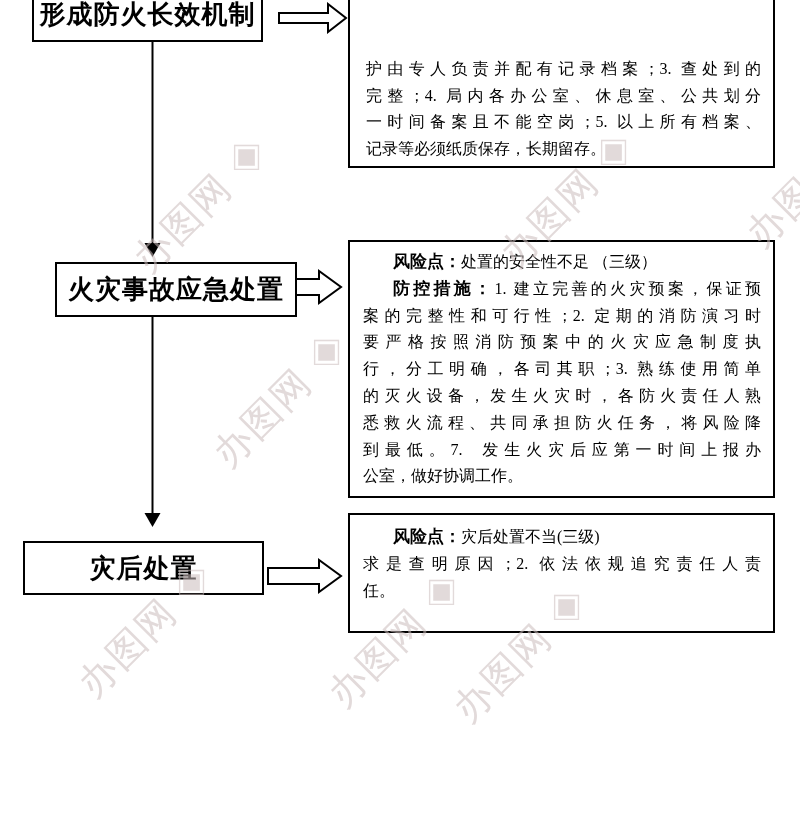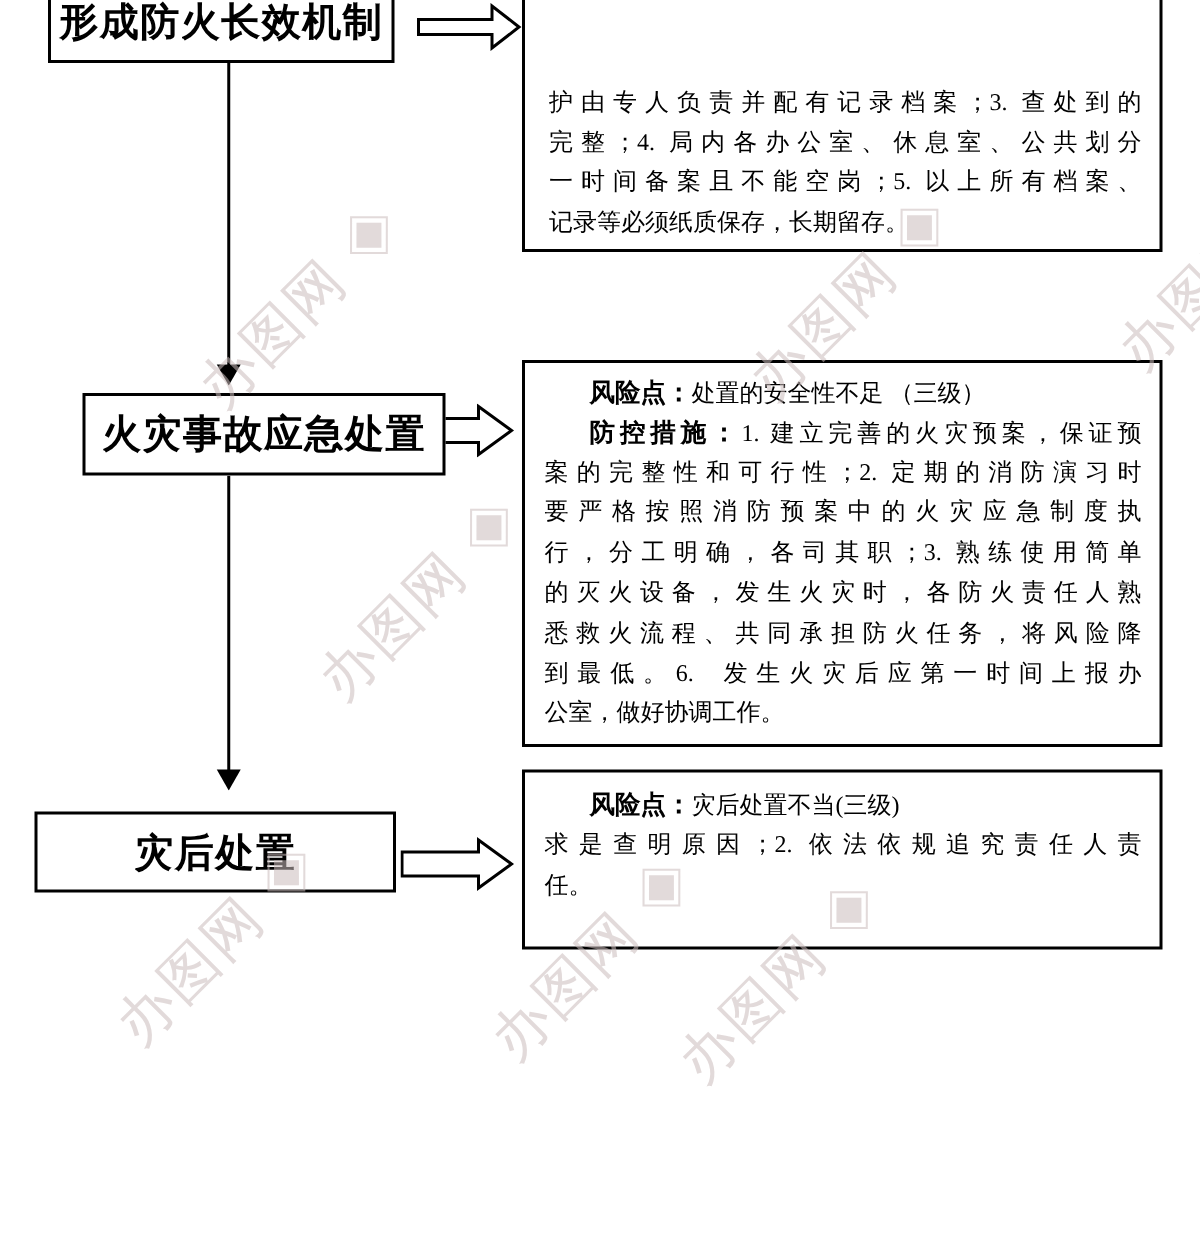--- a/index.html
+++ b/index.html
@@ -105,21 +105,21 @@
   </div>
   <div class="dbox" id="detail2">
     <div id="lines2">
         <div class="tline short"><span class="lbl">风险点：</span><span>处置的安全性不足 （三级）</span></div>
         <div class="tline"><span class="lbl">防控措施：</span><span>1. 建立完善的火灾预案，保证预</span></div>
         <div class="tline"><span>案的完整性和可行性；2. 定期的消防演习时</span></div>
         <div class="tline"><span>要严格按照消防预案中的火灾应急制度执</span></div>
         <div class="tline"><span>行，分工明确，各司其职；3. 熟练使用简单</span></div>
         <div class="tline"><span>的灭火设备，发生火灾时，各防火责任人熟</span></div>
         <div class="tline"><span>悉救火流程、共同承担防火任务，将风险降</span></div>
-        <div class="tline"><span>到最低。6.  发生火灾后应第一时间上报办</span></div>
+        <div class="tline"><span>到最低。7.  发生火灾后应第一时间上报办</span></div>
         <div class="tline short"><span>公室，做好协调工作。</span></div>
       </div>
   </div>
   <div class="dbox" id="detail3">
     <div id="lines3">
         <div class="tline short"><span class="lbl">风险点：</span><span>灾后处置不当(三级)</span></div>
         <div class="tline"><span>求是查明原因；2. 依法依规追究责任人责</span></div>
         <div class="tline short"><span>任。</span></div>
       </div>
   </div>

